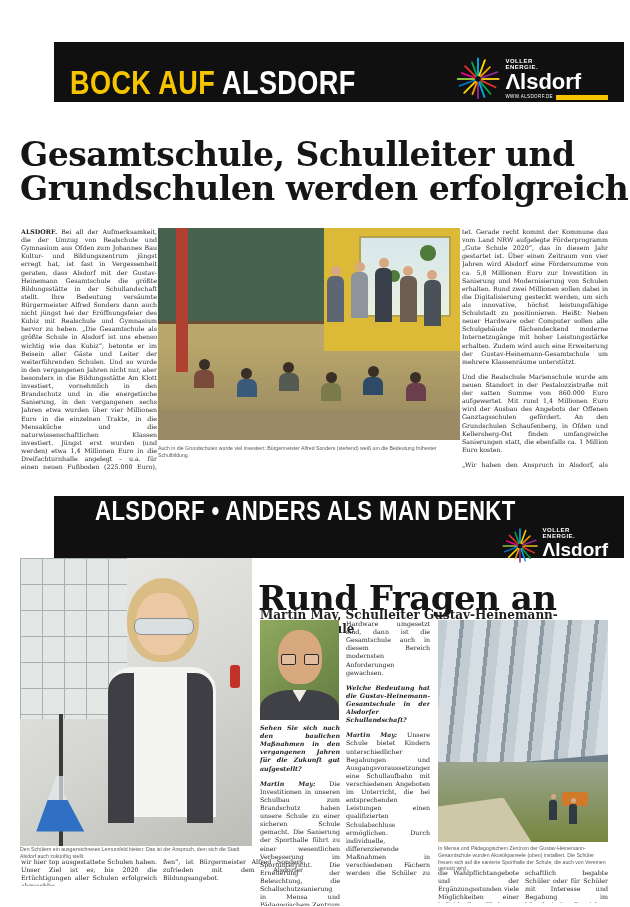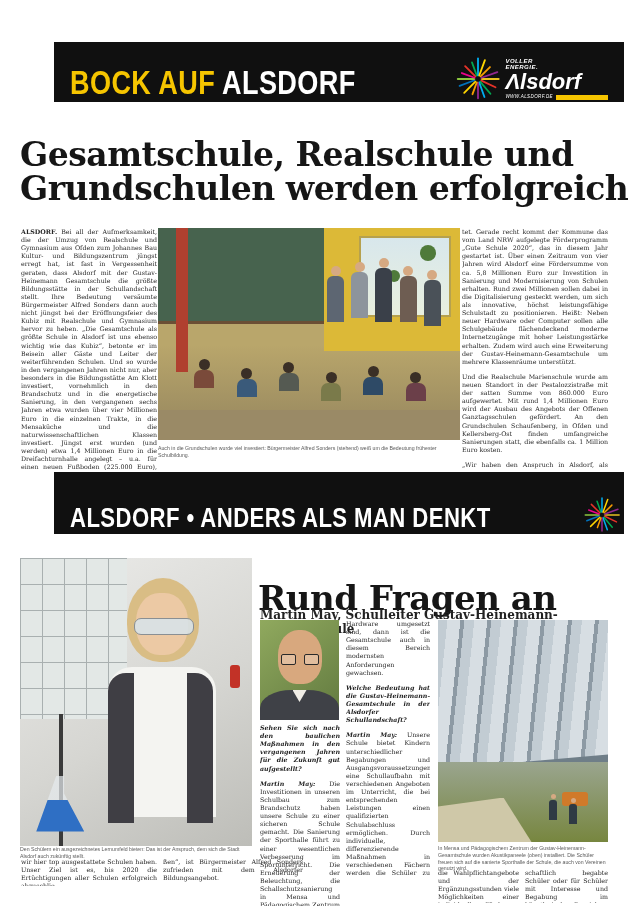--- a/index.html
+++ b/index.html
@@ -3,30 +3,30 @@
 <meta charset="utf-8">
 <style>
   html,body{margin:0;padding:0;background:#888;}
   .page{position:relative;width:630px;height:907px;background:#ffffff;overflow:hidden;
         font-family:"DejaVu Serif",serif;color:#1d1d1b;}
 
   
   .banner{position:absolute;left:30px;width:570px;background:#101010;display:flex;
           align-items:flex-end;justify-content:space-between;padding:0 16px;box-sizing:border-box;margin-left:24px;}
   #banner-top{top:42px;height:60px;}
-  #banner-mid{top:472px;height:62px;}
+  #banner-mid{top:496px;height:62px;flex-direction:column;}
   .banner-title{font-family:"Liberation Sans",sans-serif;font-weight:800;white-space:nowrap;
                 transform:scaleX(.82);transform-origin:left center;letter-spacing:.5px;}
   #banner-top .banner-title{font-size:33px;}
   #banner-top .hl{color:#f6c500;}
   #banner-top .rest{color:#ffffff;}
   #banner-mid .banner-title{font-size:27px;color:#ffffff;}
   .logo{display:flex;align-items:center;gap:4px;}
   .logo svg{display:block;}
-  .logo-txt{display:flex;flex-direction:column;align-items:flex-start;line-height:1;font-style:italic;}
+  .logo-txt{display:flex;flex-direction:column;align-items:flex-start;line-height:1;}
   .logo-tagline{font-family:"Liberation Sans",sans-serif;font-weight:700;color:#fff;
                 font-size:6px;letter-spacing:.5px;white-space:pre-line;text-transform:uppercase;}
   .logo-name{font-family:"Liberation Sans",sans-serif;font-weight:700;color:#fff;font-size:22px;margin-top:1px;}
   .logo-url-row{display:flex;align-items:center;gap:3px;margin-top:2px;}
   .logo-url{font-family:"Liberation Sans",sans-serif;color:#fff;font-size:4.5px;letter-spacing:.4px;}
   .logo-bar{width:52px;height:5px;background:#f6c500;}
   #banner-mid .logo-name{font-size:19px;}
 
   
   .headline{position:absolute;left:20px;top:116px;font-weight:700;font-size:33px;
@@ -165,21 +165,21 @@
         <span class="logo-name">Λlsdorf</span>
         <span class="logo-url-row">
           <span class="logo-url">WWW.ALSDORF.DE</span>
           <span class="logo-bar"></span>
         </span>
       </div>
     </div>
   </header>
 
   <h1 class="headline">
-    <span>Gesamtschule, Realschule und</span><br>
+    <span>Gesamtschule, Schulleiter und</span><br>
     <span>Grundschulen werden erfolgreich</span>
   </h1>
 
   <div class="body-col" id="a1-col1">
     <p><span class="lead-in">ALSDORF.</span> <span>Bei all der Aufmerksamkeit, die der Umzug von Realschule und Gymnasium aus Ofden zum Johannes Bau Kultur- und Bildungszentrum jüngst erregt hat, ist fast in Vergessenheit geraten, dass Alsdorf mit der Gustav-Heinemann Gesamtschule die größte Bildungsstätte in der Schullandschaft stellt. Ihre Bedeutung versäumte Bürgermeister Alfred Sonders dann auch nicht jüngst bei der Eröffnungsfeier des Kubiz mit Realschule und Gymnasium hervor zu heben. „Die Gesamtschule als größte Schule in Alsdorf ist uns ebenso wichtig wie das Kubiz“, betonte er im Beisein aller Gäste und Leiter der weiterführenden Schulen. Und so wurde in den vergangenen Jahren nicht nur, aber besonders in die Bildungsstätte Am Klott investiert, vornehmlich in den Brandschutz und in die energetische Sanierung, in den vergangenen sechs Jahren etwa wurden über vier Millionen Euro in die einzelnen Trakte, in die Mensaküche und die naturwissenschaftlichen Klassen investiert. Jüngst erst wurden (und werden) etwa 1,4 Millionen Euro in die Dreifachturnhalle angelegt – u.a. für einen neuen Fußboden (225.000 Euro), die Wasserversorgung (35.000 Euro) oder die Heizungsanlage (280.000 Euro).</span></p>
 
   </div>
 
   <div class="photo" id="photo-classroom">
     <div class="cb-board"></div>

